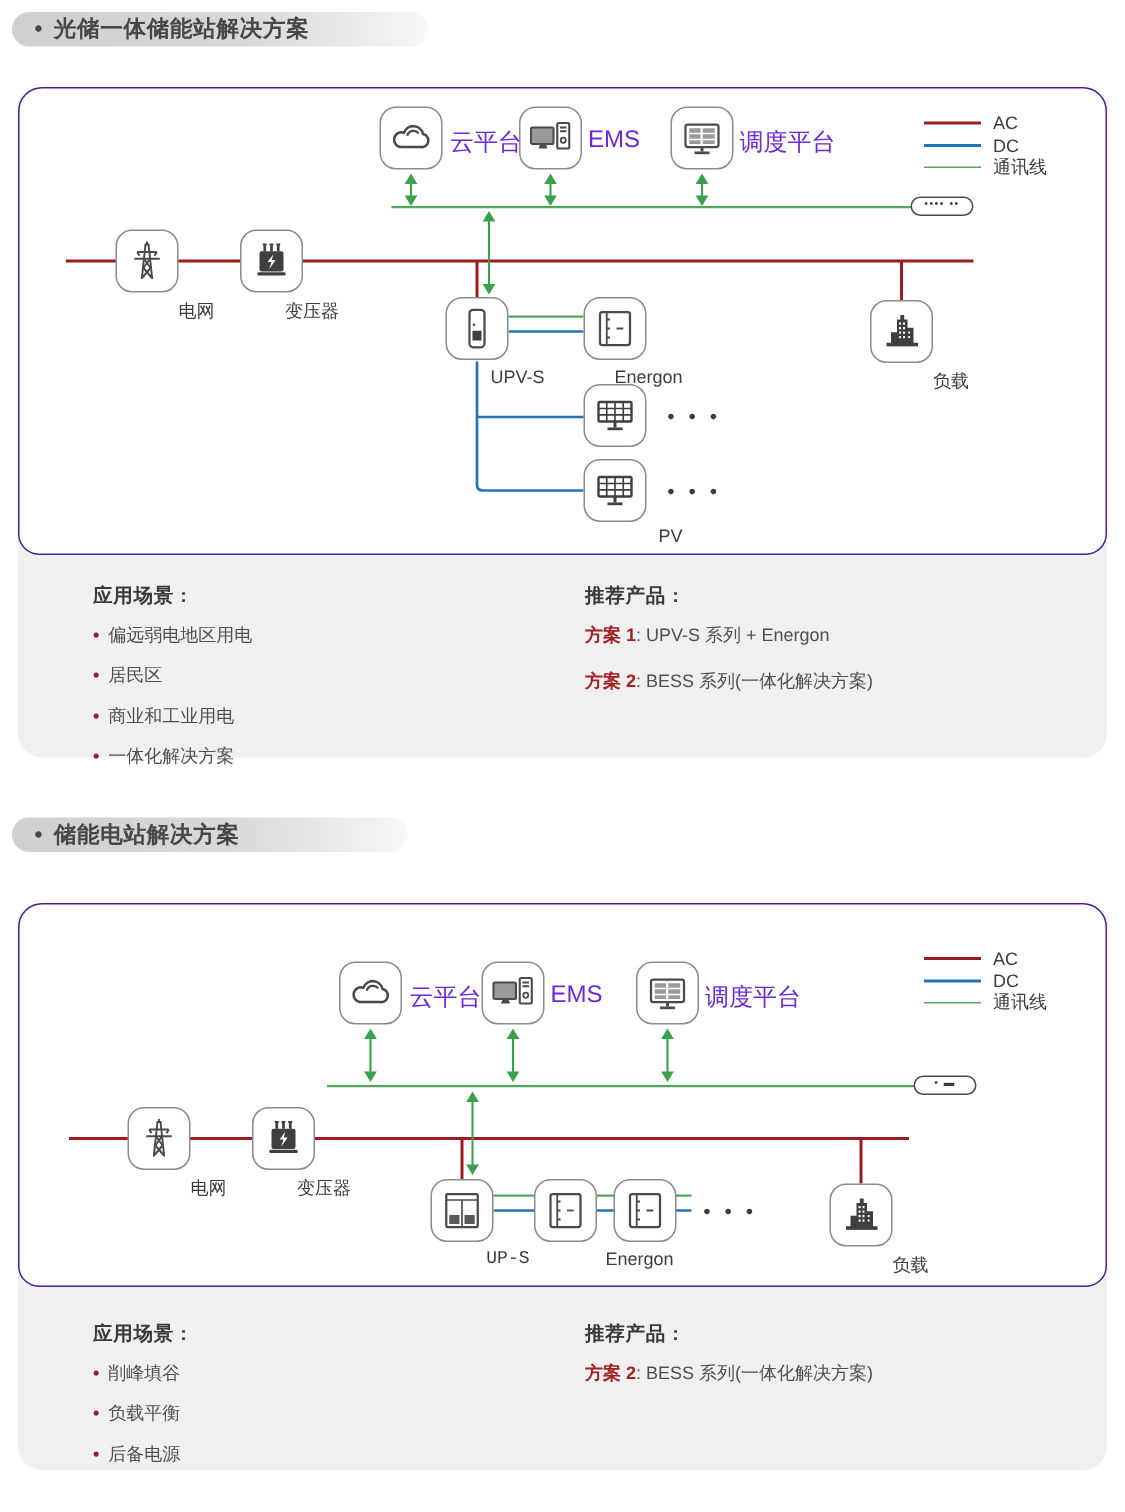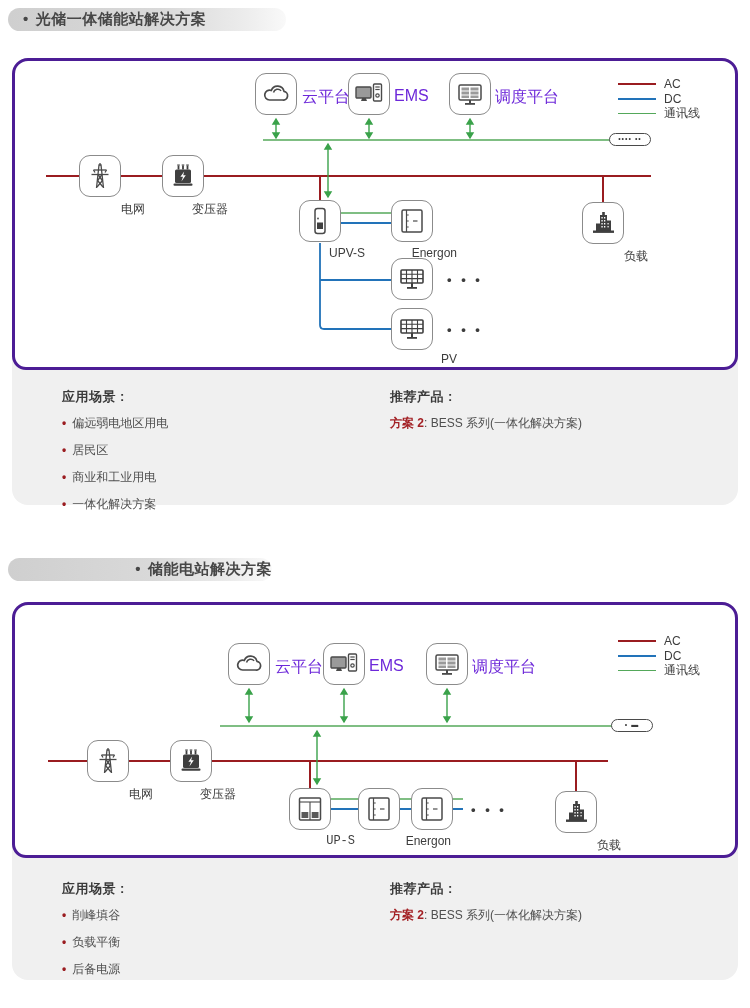--- a/index.html
+++ b/index.html
@@ -12,21 +12,21 @@
     position:absolute;height:23px;box-sizing:border-box;
     border-radius:12px;
     background:linear-gradient(90deg,#cfcfcf 0%,#d9d9d9 55%,#ececec 85%,#f9f9f9 100%);
     display:flex;align-items:center;padding-left:15px;
   }
   .banner-text{font-size:15px;font-weight:bold;color:#474747;letter-spacing:.5px;white-space:nowrap;}
   .banner-text .bullet{margin-right:7px;}
   .panel{position:absolute;background:#f0f0f0;border-radius:16px;}
   .card{
     position:absolute;left:0;top:0;background:#ffffff;
-    border:3px solid #4c1d95;border-radius:16px 16px 14px 14px;box-sizing:border-box;
+    border:1px solid #4c1d95;border-radius:16px 16px 14px 14px;box-sizing:border-box;
   }
   .wires{position:absolute;left:0;top:0;}
   .node{
     position:absolute;width:42px;height:42px;box-sizing:border-box;
     border:1.5px solid #8b8b8b;border-radius:11px;background:#ffffff;
     display:flex;align-items:center;justify-content:center;
   }
   .node svg{width:30px;height:30px;display:block;}
   .nlabel{position:absolute;width:90px;text-align:right;font-size:12px;color:#3c3c3c;white-space:nowrap;}
   .rlabel{position:absolute;font-size:16px;color:#6d28d9;white-space:nowrap;}
@@ -263,25 +263,26 @@
 
   <div class="fcol" style="left:50px;top:330px;">
     <div class="fhead">应用场景 :</div>
     <div class="fitem"><span class="fbullet">•</span><span>偏远弱电地区用电</span></div>
     <div class="fitem"><span class="fbullet">•</span><span>居民区</span></div>
     <div class="fitem"><span class="fbullet">•</span><span>商业和工业用电</span></div>
     <div class="fitem"><span class="fbullet">•</span><span>一体化解决方案</span></div>
   </div>
   <div class="fcol" style="left:378px;top:330px;">
     <div class="fhead">推荐产品 :</div>
+    <div class="plan"><span class="ptag">方案 1</span><span>: UPV-S 系列 + Energon</span></div>
     <div class="plan"><span class="ptag">方案 2</span><span>: BESS 系列(一体化解决方案)</span></div>
   </div>
 </div>
 
-<div class="banner" style="left:8px;top:558px;width:264px;justify-content:flex-end;">
+<div class="banner" style="left:8px;top:545px;width:264px;">
   <span class="banner-text"><span class="bullet">•</span><span>储能电站解决方案</span></span>
 </div>
 
 <div class="panel" style="left:12px;top:602px;width:726px;height:378px;">
 
   <div class="card" style="width:726px;height:256px;">
 
     <svg class="wires" width="726" height="256" viewBox="0 0 726 256">
 
       <line x1="205" y1="121" x2="598" y2="121" stroke="#54a85a" stroke-width="1.5"></line>

